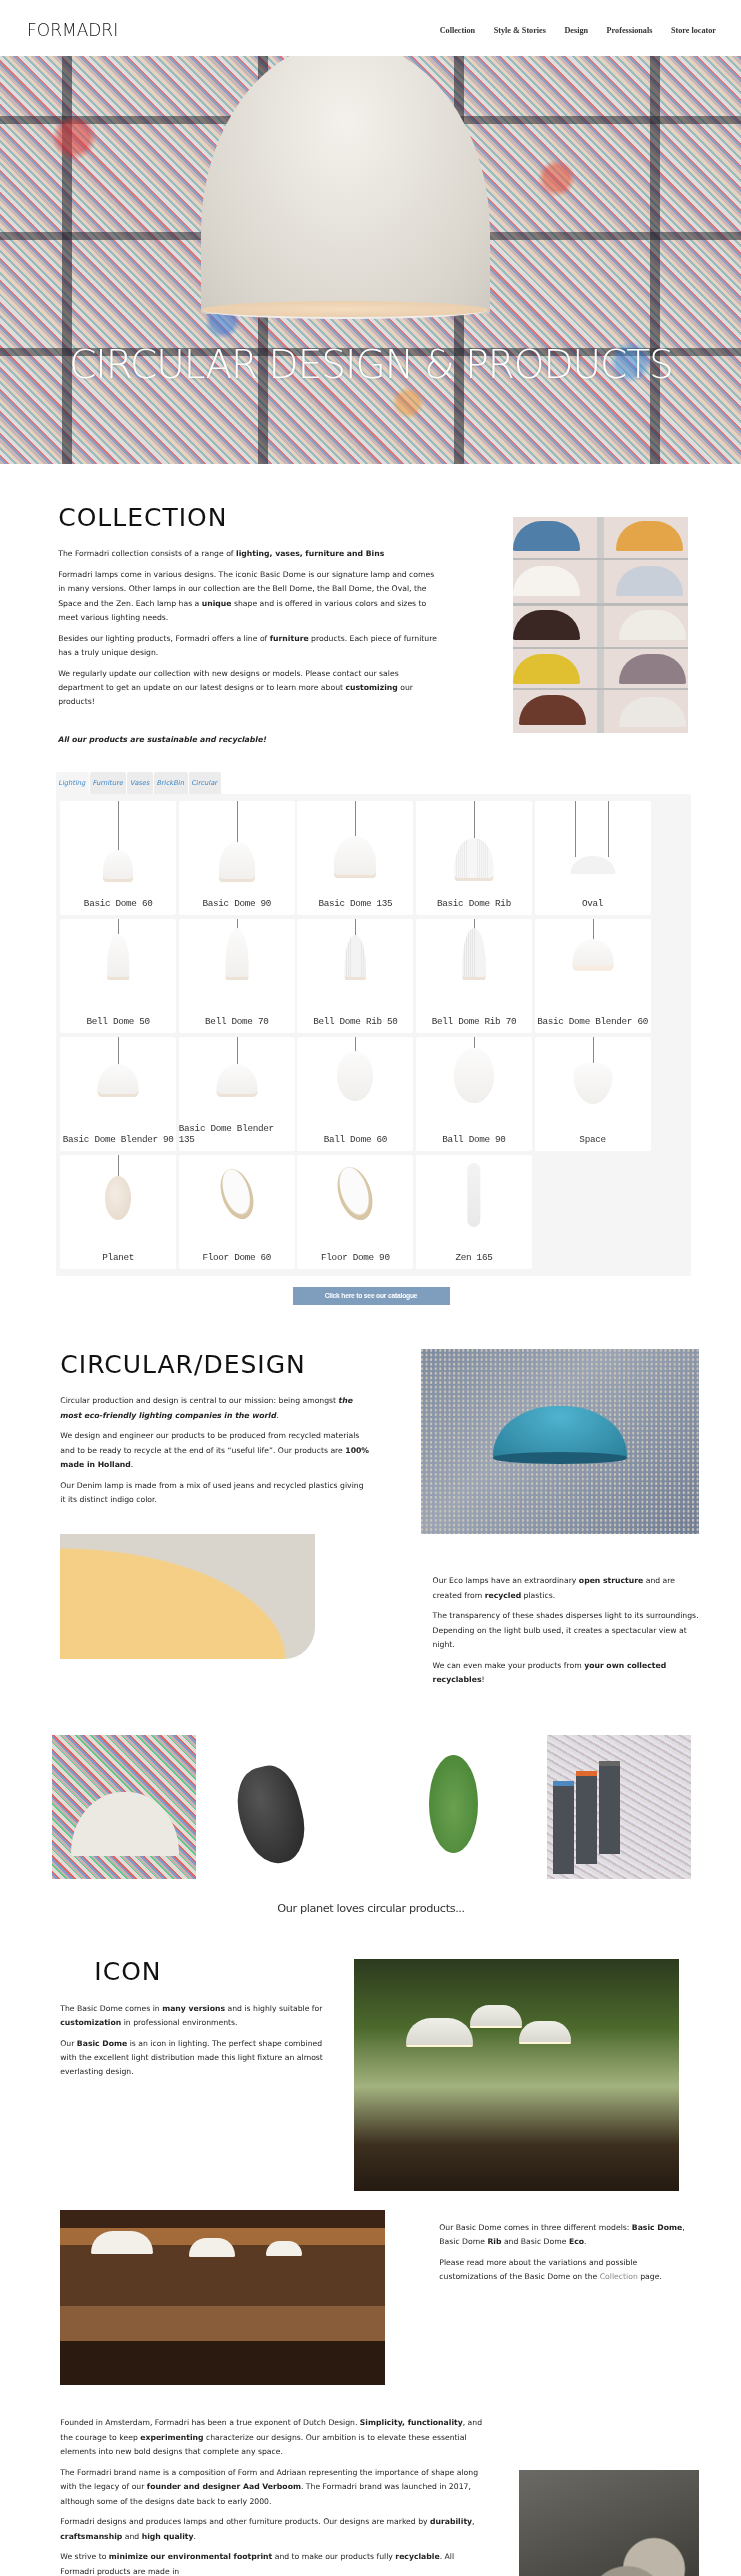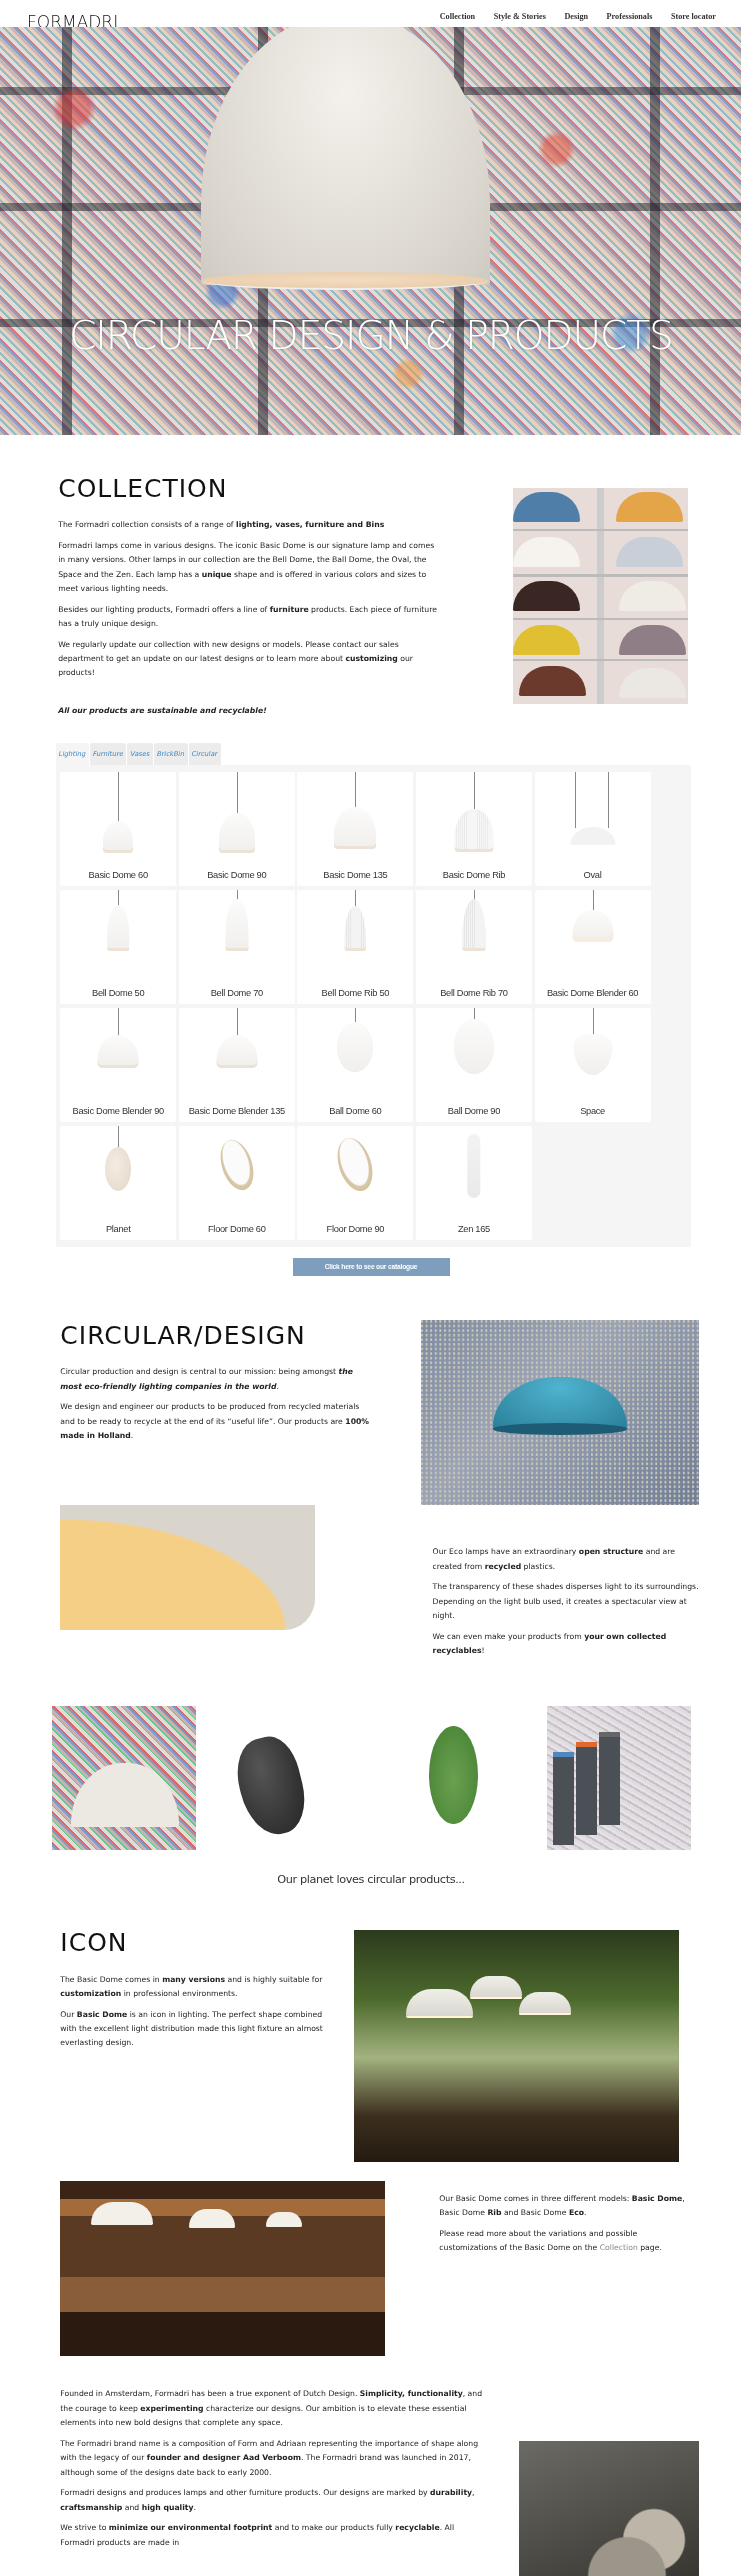--- a/index.html
+++ b/index.html
@@ -1,20 +1,20 @@
 <!DOCTYPE html>
 <html style="font-size:8.2px"><head>
 <meta charset="utf-8">
 <style>
   * { box-sizing: border-box; margin: 0; padding: 0; }
   html, body { width: 742px; background: #fff; }
   body { font-family: "Liberation Sans", sans-serif; color: #222; }
 
   
-  .site-header { height: 27px; display: flex; justify-content: space-between; padding: 12px 26px 0 27px; background: #fff; }
+  .site-header { height: 56px; display: flex; align-items: center; justify-content: space-between; padding: 4px 26px 0 27px; background: #fff; }
   .logo { font-family: "DejaVu Sans", sans-serif; font-weight: 300; font-size: 17px; letter-spacing: 0px; color: #111; transform: scaleY(1.05); }
   .nav { display: flex; gap: 18.5px; }
   .nav a { font-family: "Liberation Serif", serif; font-weight: bold; font-size: 8.2px; color: #333; text-decoration: none; }
 
   
   .hero { position: relative; height: 408px; overflow: hidden;
     background:
       radial-gradient(circle at 10% 20%, rgba(220,60,60,.55) 0 2%, transparent 3%),
       radial-gradient(circle at 30% 65%, rgba(60,120,210,.55) 0 2%, transparent 3%),
       radial-gradient(circle at 75% 30%, rgba(230,80,60,.55) 0 2%, transparent 3%),
@@ -54,21 +54,21 @@
 
   
   .catalog { margin-top: 18.5px; }
   .tabs { display: flex; padding-left: 4.1px; }
   .tab { font-family: "DejaVu Sans", sans-serif; font-style: italic; font-size: 6.7px; color: #3d86c6; padding: 7.2px 3.1px 7.2px 3.1px; background: #ececec; border-radius: 2.1px 2.1px 0 0; margin-right: 1px; cursor: pointer; }
   .tab.active { background: #f5f5f5; }
   .grid-panel { background: #f5f5f5; margin-left: 4.1px; padding: 7.2px 4.1px 6.2px 4.6px; border-radius: 0 3.1px 3.1px 3.1px; }
   .grid { display: grid; grid-template-columns: repeat(5, 116px); column-gap: 2.6px; row-gap: 4.1px; }
   .card { background: #fff; height: 114px; border-radius: 2.1px; position: relative; display: flex; flex-direction: column; align-items: center; }
   .card .pic { flex: 1; width: 100%; position: relative; }
-  .card .label { font-family: Liberation Sans, sans-serif; font-size: 9.3px; color: #333; padding-bottom: 6.2px; letter-spacing: -0.3px; }
+  .card .label { font-family: Liberation Mono, monospace; font-size: 9.3px; color: #333; padding-bottom: 6.2px; letter-spacing: -0.3px; }
   .card .cord { position: absolute; left: 50%; top: 0; width: 0.5px; background: #888; }
   .shade { position: absolute; left: 50%; transform: translateX(-50%); background: linear-gradient(180deg, #fbfbfb, #f1efec); box-shadow: inset 0 -3.1px 0 #ece3d6; }
   .cta-wrap { text-align: center; padding: 11.3px 0 31px; }
   .cta { display: inline-block; width: 157px; height: 18.5px; line-height: 18.5px; background: #7f9ebd; color: #fff; font-family: "Liberation Sans", sans-serif; font-weight: bold; font-size: 6.7px; text-decoration: none; letter-spacing: -0.2px; }
 
   
   .circ { display: grid; grid-template-columns: 309px 278px; column-gap: 52px; padding-left: 8.8px; }
   .circ h2 { margin-top: 13.4px; margin-bottom: 15.5px; }
   .denim-photo { width: 278px; height: 185px; margin-top: 13px;
     background: radial-gradient(circle at 20% 30%, #c9c4b7 0 1px, transparent 1.5px) 0 0/4.6px 4.6px, linear-gradient(135deg,#7d8aa0,#9aa4b5 40%,#6f7d96); position: relative; }
@@ -80,21 +80,21 @@
   .circ .right-text { padding-top: 40px; padding-left: 11.3px; }
 
   .products-row { display: flex; justify-content: space-between; width: 639px; margin: 41px auto 0; }
   .prod { width: 144px; height: 144px; position: relative; }
   .prod.bales { background: repeating-linear-gradient(45deg,#c7b1b1 0 2.6px,#7d9ccc 2.6px 4.6px,#d66 4.6px 6.2px,#e2dcd6 6.2px 9.8px,#5c8 9.8px 10.8px); }
   .prod.bins { background: repeating-linear-gradient(30deg,#ddd 0 2.6px,#c9c0c8 2.6px 4.6px,#e6e0e8 4.6px 7.2px); }
   .tagline { text-align: center; font-family: "DejaVu Sans", sans-serif; font-weight: normal; font-size: 11.3px; color: #333; margin: 23px 0 31px; letter-spacing: -0.4px; }
 
   
   .icon-sec { display: grid; grid-template-columns: 268px 325px; column-gap: 26px; padding-left: 8.8px; }
-  .icon-sec h2 { margin-top: 11.3px; margin-bottom: 15.5px; }
+  .icon-sec h2 { margin-top: 11.3px; margin-bottom: 15.5px; margin-left: 34px; }
   .forest-photo { width: 325px; height: 232px; margin-top: 13px; position: relative;
     background: linear-gradient(180deg, #2c3a1e 0%, #4d6a2d 30%, #a3b27f 55%, #3c2f1f 80%, #241a10 100%); }
   .forest-dome { position: absolute; width: 52px; height: 21.6px; border-radius: 26px 26px 2.1px 2.1px; background: linear-gradient(#efefe9,#d9d7cf); box-shadow: 0 2.1px 0 #fff6d8; }
   .barn-row { display: grid; grid-template-columns: 325px 247px; column-gap: 54px; margin-top: 19.6px; padding-left: 8.8px; }
   .barn-photo { height: 175px;
     background: linear-gradient(180deg, #3b2416 0 10%, #a36a3a 10% 20%, #5a3a22 20% 55%, #8a5d3a 55% 75%, #2a1a10 75% 100%); position: relative; }
   .barn-row .prose { padding-top: 10.3px; }
 
   
   .origins { display: grid; grid-template-columns: 428px 180px; column-gap: 31px; margin-top: 31px; padding-left: 8.8px; padding-bottom: 46px; }
@@ -298,20 +298,21 @@
     <div class="cta-wrap">
       <a href="#" class="cta">Click here to see our catalogue</a>
     </div>
   </section>
 
   <section class="circ">
     <div class="prose">
       <h2 class="section-title">CIRCULAR/DESIGN</h2>
       <p><span>Circular production and design is central to our mission: being amongst </span><b><i>the most eco-friendly lighting companies in the world</i></b><span>.</span></p>
       <p><span>We design and engineer our products to be produced from recycled materials and to be ready to recycle at the end of its “useful life”. Our products are </span><b>100% made in Holland</b><span>.</span></p>
+      <p>Our Denim lamp is made from a mix of used jeans and recycled plastics giving it its distinct indigo color.</p>
     </div>
     <div class="denim-photo">
       <div class="denim-lamp"></div>
       <div class="denim-rim"></div>
     </div>
     <div class="sponge-photo"></div>
     <div class="prose right-text">
       <p><span>Our Eco lamps have an extraordinary </span><b>open structure</b><span> and are created from </span><b>recycled</b><span> plastics.</span></p>
       <p>The transparency of these shades disperses light to its surroundings. Depending on the light bulb used, it creates a spectacular view at night.</p>
       <p><span>We can even make your products from </span><b>your own collected recyclables</b><span>!</span></p>

